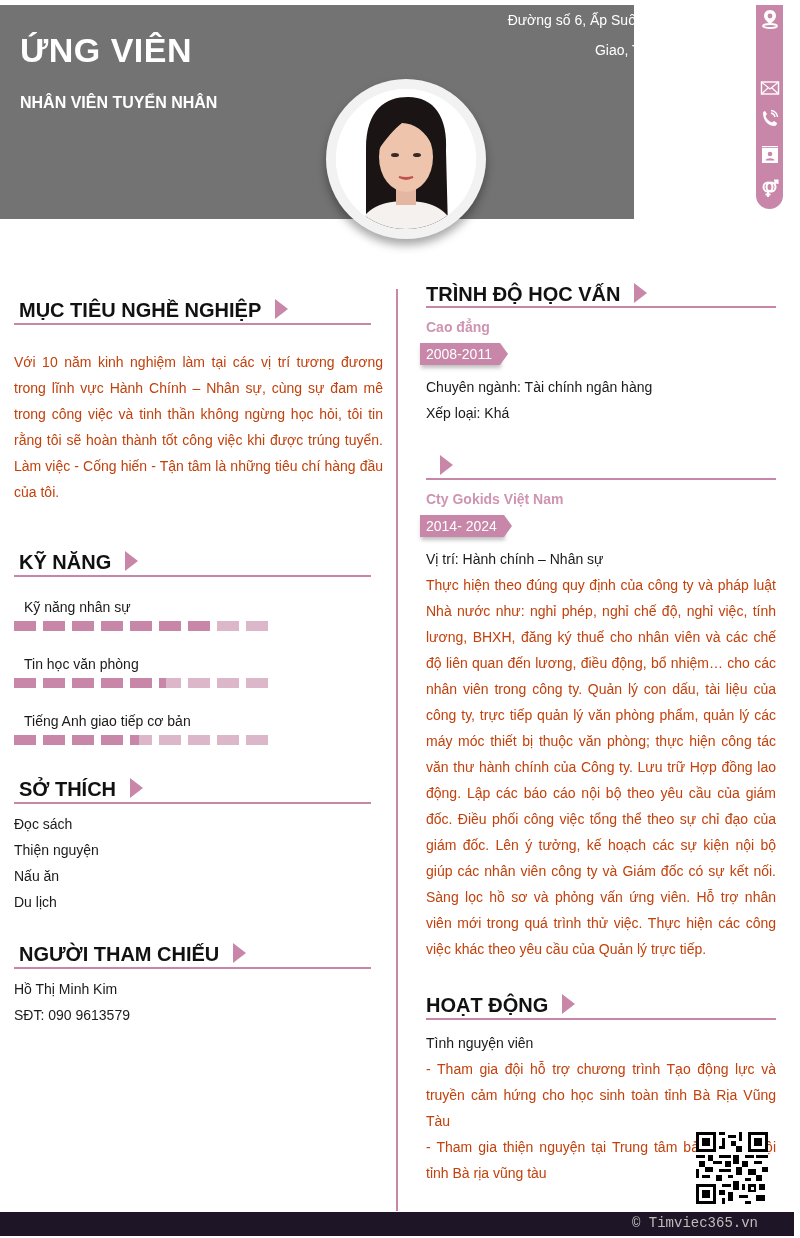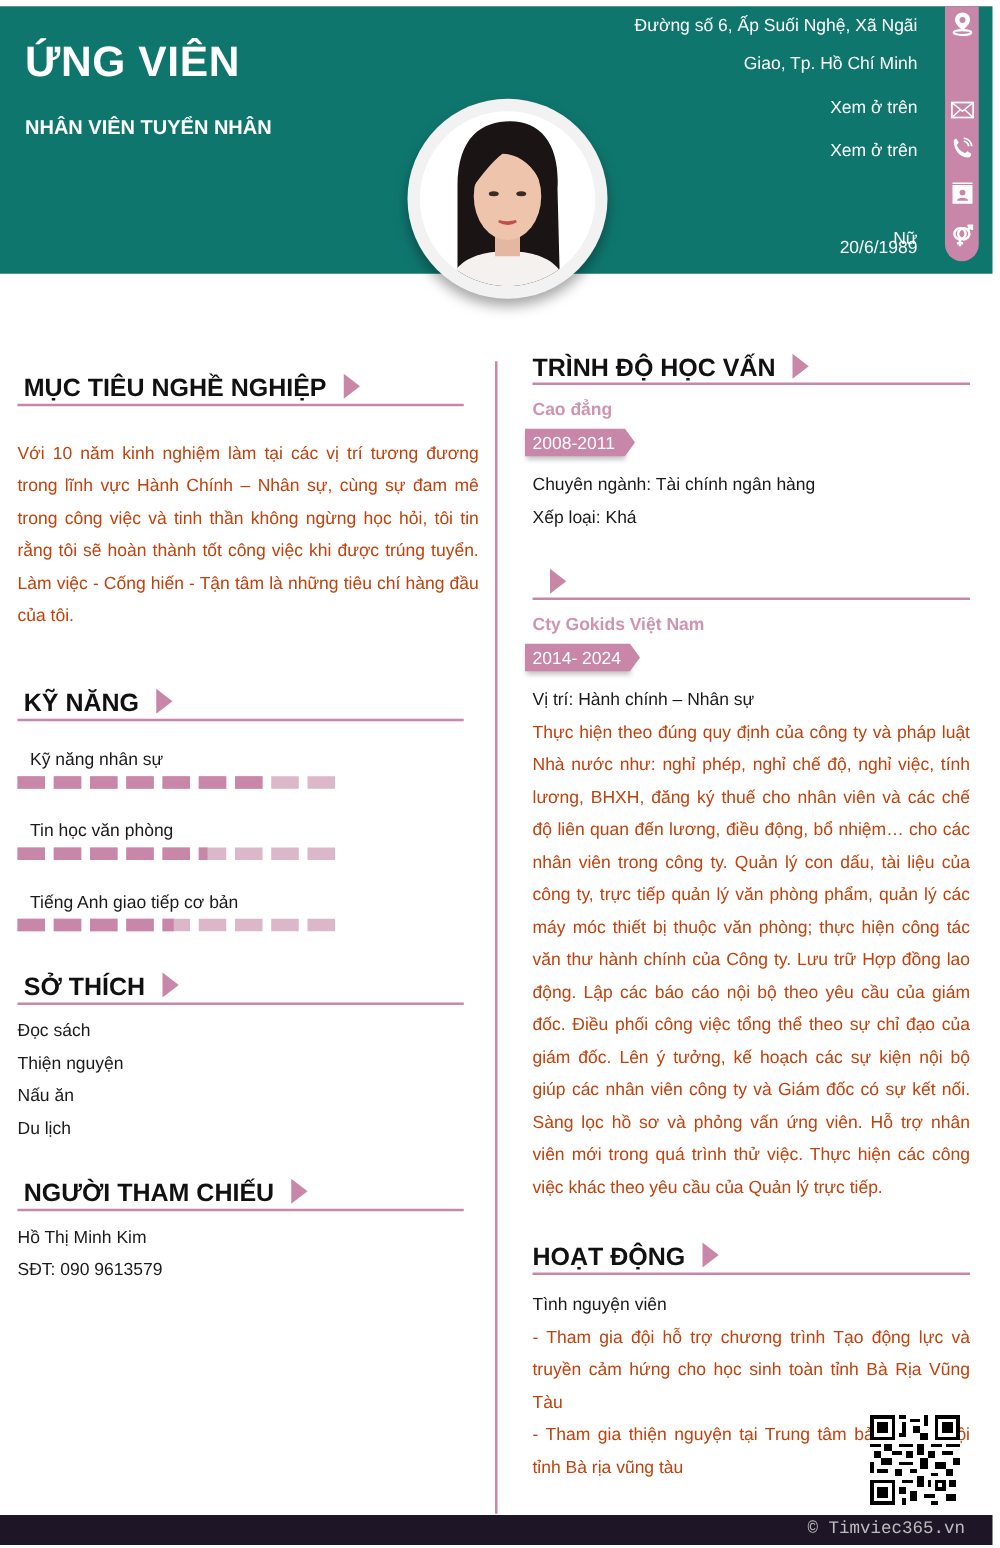--- a/index.html
+++ b/index.html
@@ -1,19 +1,19 @@
 <!DOCTYPE html>
 <html><head>
 <meta charset="utf-8">
 <style>
   * { box-sizing: border-box; margin: 0; padding: 0; }
   html, body { width: 800px; height: 1238px; background: #ffffff; overflow: hidden; }
   body { position: relative; font-family: "Liberation Sans", "DejaVu Sans", sans-serif; color: #1a1a1a; }
 
-  .header { position: absolute; left: 0; top: 5px; width: 794px; height: 214px; background: #0f766e; }
+  .header { position: absolute; left: 0; top: 5px; width: 634px; height: 214px; background: #737373; }
   .name { position: absolute; left: 20px; top: 26px; font-size: 34px; font-weight: bold; color: #ffffff; letter-spacing: 0.5px; }
   .job { position: absolute; left: 20px; top: 89px; font-size: 16px; font-weight: bold; color: #ffffff; }
 
   .avatar-ring { position: absolute; left: 326px; top: 79px; width: 160px; height: 160px; border-radius: 50%; background: #f2f2f2; box-shadow: 0 6px 10px rgba(0,0,0,0.35); }
   .avatar { position: absolute; left: 10px; top: 10px; width: 140px; height: 140px; border-radius: 50%; background: #ffffff; overflow: hidden; }
 
   .contact { position: absolute; right: 66px; font-size: 14px; color: #ffffff; text-align: right; }
   .icon-strip { position: absolute; left: 756px; top: 5px; width: 27px; height: 204px; background: #c887a8; border-radius: 0 0 14px 14px; }
   .ci { position: absolute; left: 4px; width: 20px; height: 20px; }
 
@@ -29,21 +29,21 @@
   .skill-label { position: absolute; left: 24px; font-size: 14px; color: #1a1a1a; }
   .skill-bar { position: absolute; left: 14px; height: 10px; width: 260px; }
   .seg { position: absolute; top: 0; width: 22px; height: 10px; background: #dbb7c9; }
   .seg .fill { position: absolute; left: 0; top: 0; height: 10px; background: #c887a8; }
 
   .sub-pink { position: absolute; left: 426px; font-size: 14px; font-weight: bold; color: #cf94b1; }
   .date-tag { position: absolute; left: 420px; height: 22px; background: #c887a8; color: #ffffff; font-size: 14px; line-height: 22px; padding-left: 6px; box-shadow: 1px 3px 4px rgba(0,0,0,0.25); }
   .date-tag::after { content: ""; position: absolute; right: -8px; top: 0; border-top: 11px solid transparent; border-bottom: 11px solid transparent; border-left: 8px solid #c887a8; }
 
   .footer { position: absolute; left: 0; top: 1212px; width: 794px; height: 24px; background: #1e1626; }
-  .footer-text { position: absolute; right: 22px; top: 3px; font-family: "Liberation Mono", "DejaVu Sans Mono", monospace; font-size: 14px; color: #bdbdbd; }
+  .footer-text { position: absolute; right: 36px; top: 3px; font-family: "Liberation Mono", "DejaVu Sans Mono", monospace; font-size: 14px; color: #bdbdbd; }
 
   .qr { position: absolute; left: 696px; top: 1132px; width: 72px; height: 72px; background: #ffffff; }
 </style>
 </head>
 <body>
 
 <div class="header">
   <div class="name">ỨNG VIÊN</div>
   <div class="job">NHÂN VIÊN TUYỂN NHÂN</div>
 </div>

